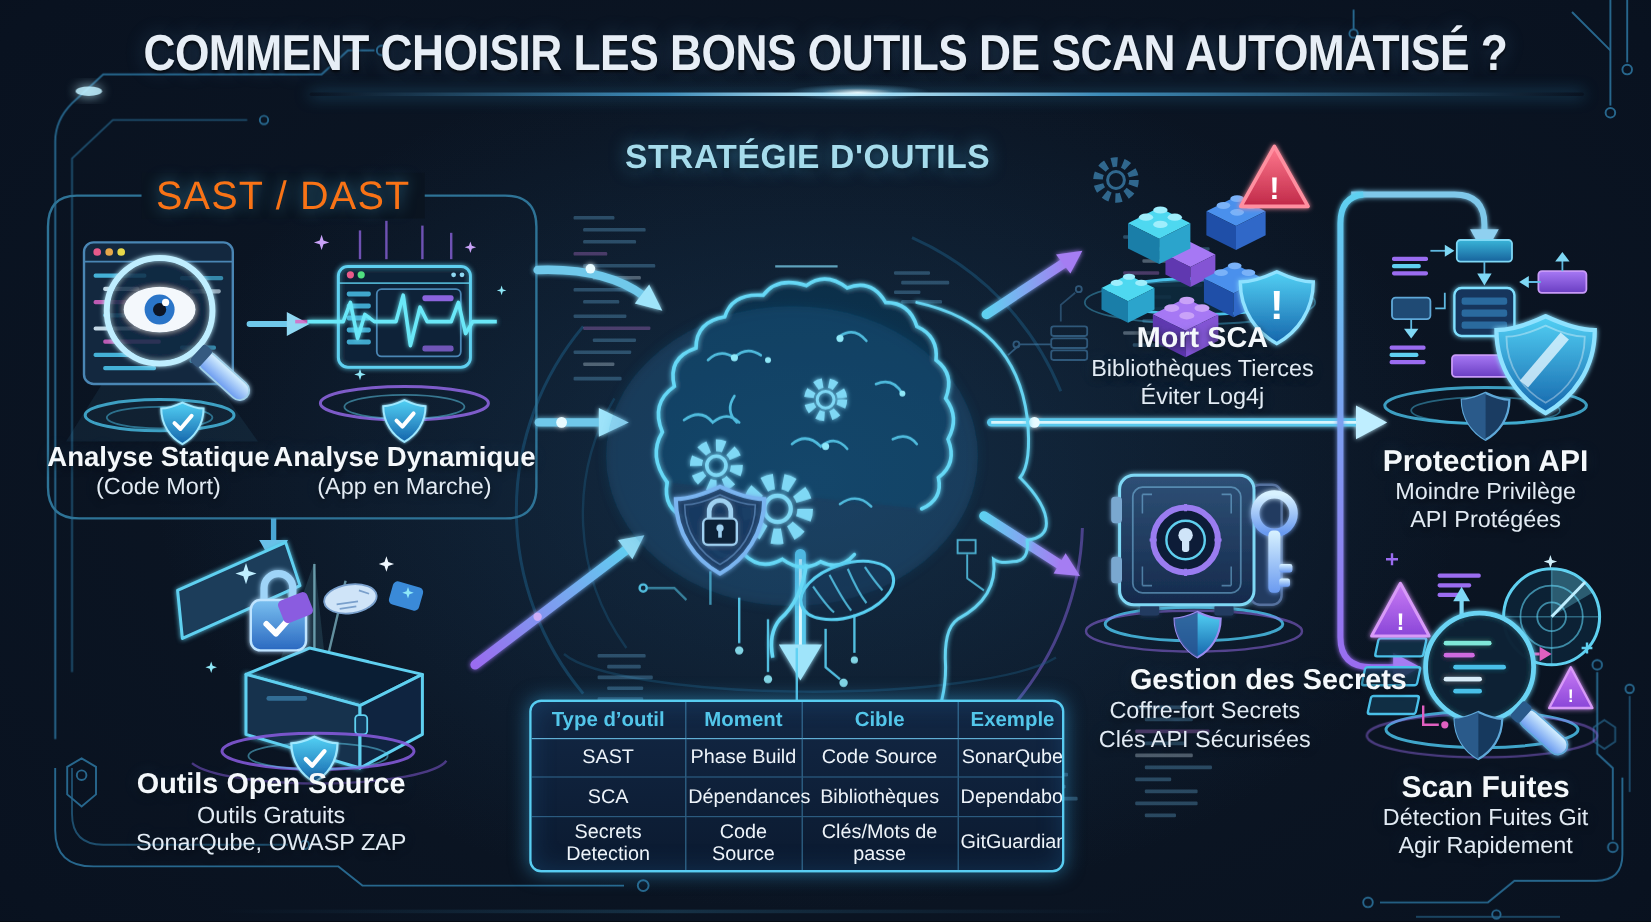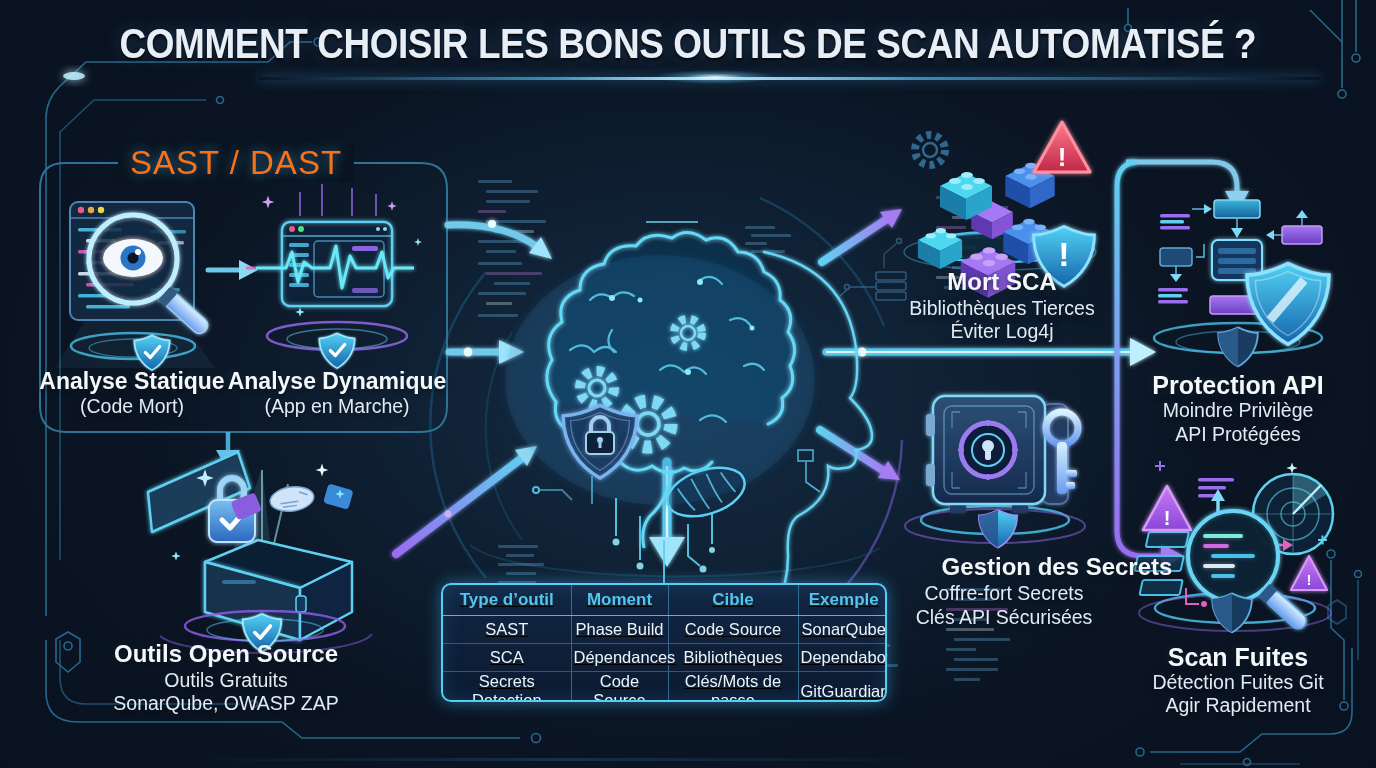--- a/index.html
+++ b/index.html
@@ -25,24 +25,24 @@
   .title-wrap{position:absolute;left:0;right:0;top:20px;text-align:center;}
   .title{display:inline-block;transform:scaleX(.88);transform-origin:center;
          font-size:42px;font-weight:bold;color:#e7eef6;letter-spacing:-.5px;
          text-shadow:0 2px 3px rgba(0,0,0,.8),0 0 18px rgba(110,180,240,.25);}
   .underline{position:absolute;left:258px;top:77px;width:1062px;height:3px;border-radius:2px;
       background:linear-gradient(90deg,transparent,rgba(80,180,235,.75) 28%,#c9f1ff 42%,rgba(80,180,235,.75) 62%,transparent);
       box-shadow:0 0 12px rgba(60,180,240,.6);}
   .flare{position:absolute;left:655px;top:70px;width:120px;height:14px;
       background:radial-gradient(closest-side,rgba(235,250,255,.95),rgba(120,210,250,.35),transparent);}
   
-  #tablewrap{position:absolute;left:441px;top:583px;width:446px;height:119px;border-radius:10px;
+  #tablewrap{position:absolute;left:441px;top:583px;width:446px;height:144px;border-radius:10px;
       border:2.5px solid #58cdf2;overflow:hidden;box-sizing:border-box;
       background:linear-gradient(180deg,#122744,#0b1a30);
-      box-shadow:0 0 16px rgba(60,180,240,.5), inset 0 0 20px rgba(40,120,180,.28);text-decoration:underline;}
+      box-shadow:0 0 16px rgba(60,180,240,.5), inset 0 0 20px rgba(40,120,180,.28);}
   #tbl{width:100%;height:100%;border-collapse:collapse;table-layout:fixed;}
   #tbl th{font-size:17px;font-weight:bold;color:#53c6ea;height:30px;
       border-bottom:1.5px solid rgba(110,200,240,.85);}
   #tbl td{font-size:16.5px;color:#eef4fa;text-align:center;height:27px;}
   #tbl td,#tbl th{border-left:1px solid rgba(80,165,215,.55);padding:0 2px;}
   #tbl td{border-top:1px solid rgba(80,165,215,.45);}
   #tbl th:first-child,#tbl td:first-child{border-left:none;}
   .botline{position:absolute;left:180px;top:758px;width:760px;height:3px;opacity:.18;
       background:linear-gradient(90deg,transparent,#4ab6e8,transparent);}
 </style>
@@ -679,20 +679,21 @@
 <div class="lbl sastlab" style="left:236px;top:163px;">SAST / DAST</div>
 <div class="lbl big23" style="left:132px;top:381px;">Analyse Statique</div>
 <div class="lbl sub" style="left:132px;top:406px;">(Code Mort)</div>
 <div class="lbl big23" style="left:337px;top:381px;">Analyse Dynamique</div>
 <div class="lbl sub" style="left:337px;top:406px;">(App en Marche)</div>
 
 <div class="lbl big" style="left:226px;top:654px;">Outils Open Source</div>
 <div class="lbl sub" style="left:226px;top:680px;">Outils Gratuits</div>
 <div class="lbl sub" style="left:226px;top:703px;">SonarQube, OWASP ZAP</div>
 
+<div class="lbl cyanhead" style="left:673px;top:131px;">STRATÉGIE D'OUTILS</div>
 
 <div class="lbl big" style="left:1002px;top:282px;">Mort SCA</div>
 <div class="lbl sub" style="left:1002px;top:308px;">Bibliothèques Tierces</div>
 <div class="lbl sub" style="left:1002px;top:331px;">Éviter Log4j</div>
 
 <div class="lbl big25" style="left:1238px;top:385px;">Protection API</div>
 <div class="lbl sub" style="left:1238px;top:410px;">Moindre Privilège</div>
 <div class="lbl sub" style="left:1238px;top:434px;">API Protégées</div>
 
 <div class="lbl big" style="left:1040px;top:567px;margin-left:17px;">Gestion des Secrets</div>

